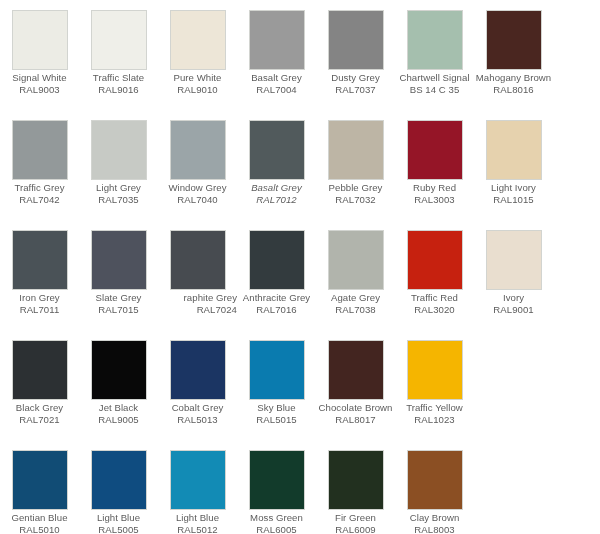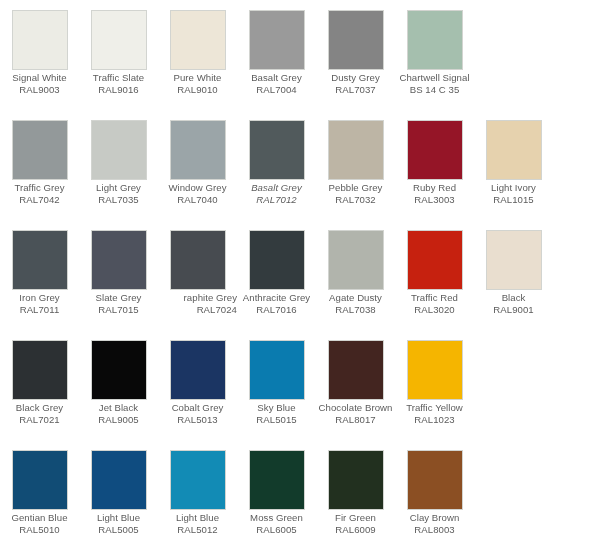--- a/index.html
+++ b/index.html
@@ -107,20 +107,27 @@
         <span class="swatch-code">RAL7037</span>
       </div>
     </div>
     <div class="swatch-cell">
       <div class="swatch-chip" style="background-color: rgb(165, 191, 174); border-color: rgb(210, 212, 208);"></div>
       <div class="swatch-label" style="color: rgb(92, 92, 92);">
         <span class="swatch-name">Chartwell Signal</span>
         <span class="swatch-code">BS 14 C 35</span>
       </div>
     </div>
+    <div class="swatch-cell">
+      <div class="swatch-chip" style="background-color: rgb(74, 38, 32); border-color: rgb(210, 212, 208);"></div>
+      <div class="swatch-label" style="color: rgb(92, 92, 92);">
+        <span class="swatch-name">Mahogany Brown</span>
+        <span class="swatch-code">RAL8016</span>
+      </div>
+    </div>
   </div>
 
   <div class="swatch-row">
     <div class="swatch-cell">
       <div class="swatch-chip" style="background-color: rgb(147, 153, 154); border-color: rgb(210, 212, 208);"></div>
       <div class="swatch-label" style="color: rgb(92, 92, 92);">
         <span class="swatch-name">Traffic Grey</span>
         <span class="swatch-code">RAL7042</span>
       </div>
     </div>
@@ -193,35 +200,35 @@
     <div class="swatch-cell">
       <div class="swatch-chip" style="background-color: rgb(51, 59, 62); border-color: rgb(210, 212, 208);"></div>
       <div class="swatch-label" style="color: rgb(92, 92, 92);">
         <span class="swatch-name">Anthracite Grey</span>
         <span class="swatch-code">RAL7016</span>
       </div>
     </div>
     <div class="swatch-cell">
       <div class="swatch-chip" style="background-color: rgb(177, 180, 172); border-color: rgb(210, 212, 208);"></div>
       <div class="swatch-label" style="color: rgb(92, 92, 92);">
-        <span class="swatch-name">Agate Dusty</span>
+        <span class="swatch-name">Agate Grey</span>
         <span class="swatch-code">RAL7038</span>
       </div>
     </div>
     <div class="swatch-cell">
       <div class="swatch-chip" style="background-color: rgb(198, 33, 15); border-color: rgb(210, 212, 208);"></div>
       <div class="swatch-label" style="color: rgb(92, 92, 92);">
         <span class="swatch-name">Traffic Red</span>
         <span class="swatch-code">RAL3020</span>
       </div>
     </div>
     <div class="swatch-cell">
       <div class="swatch-chip" style="background-color: rgb(233, 222, 207); border-color: rgb(210, 212, 208);"></div>
       <div class="swatch-label" style="color: rgb(92, 92, 92);">
-        <span class="swatch-name">Black</span>
+        <span class="swatch-name">Ivory</span>
         <span class="swatch-code">RAL9001</span>
       </div>
     </div>
   </div>
 
   <div class="swatch-row">
     <div class="swatch-cell">
       <div class="swatch-chip" style="background-color: rgb(44, 48, 51); border-color: rgb(210, 212, 208);"></div>
       <div class="swatch-label" style="color: rgb(92, 92, 92);">
         <span class="swatch-name">Black Grey</span>

